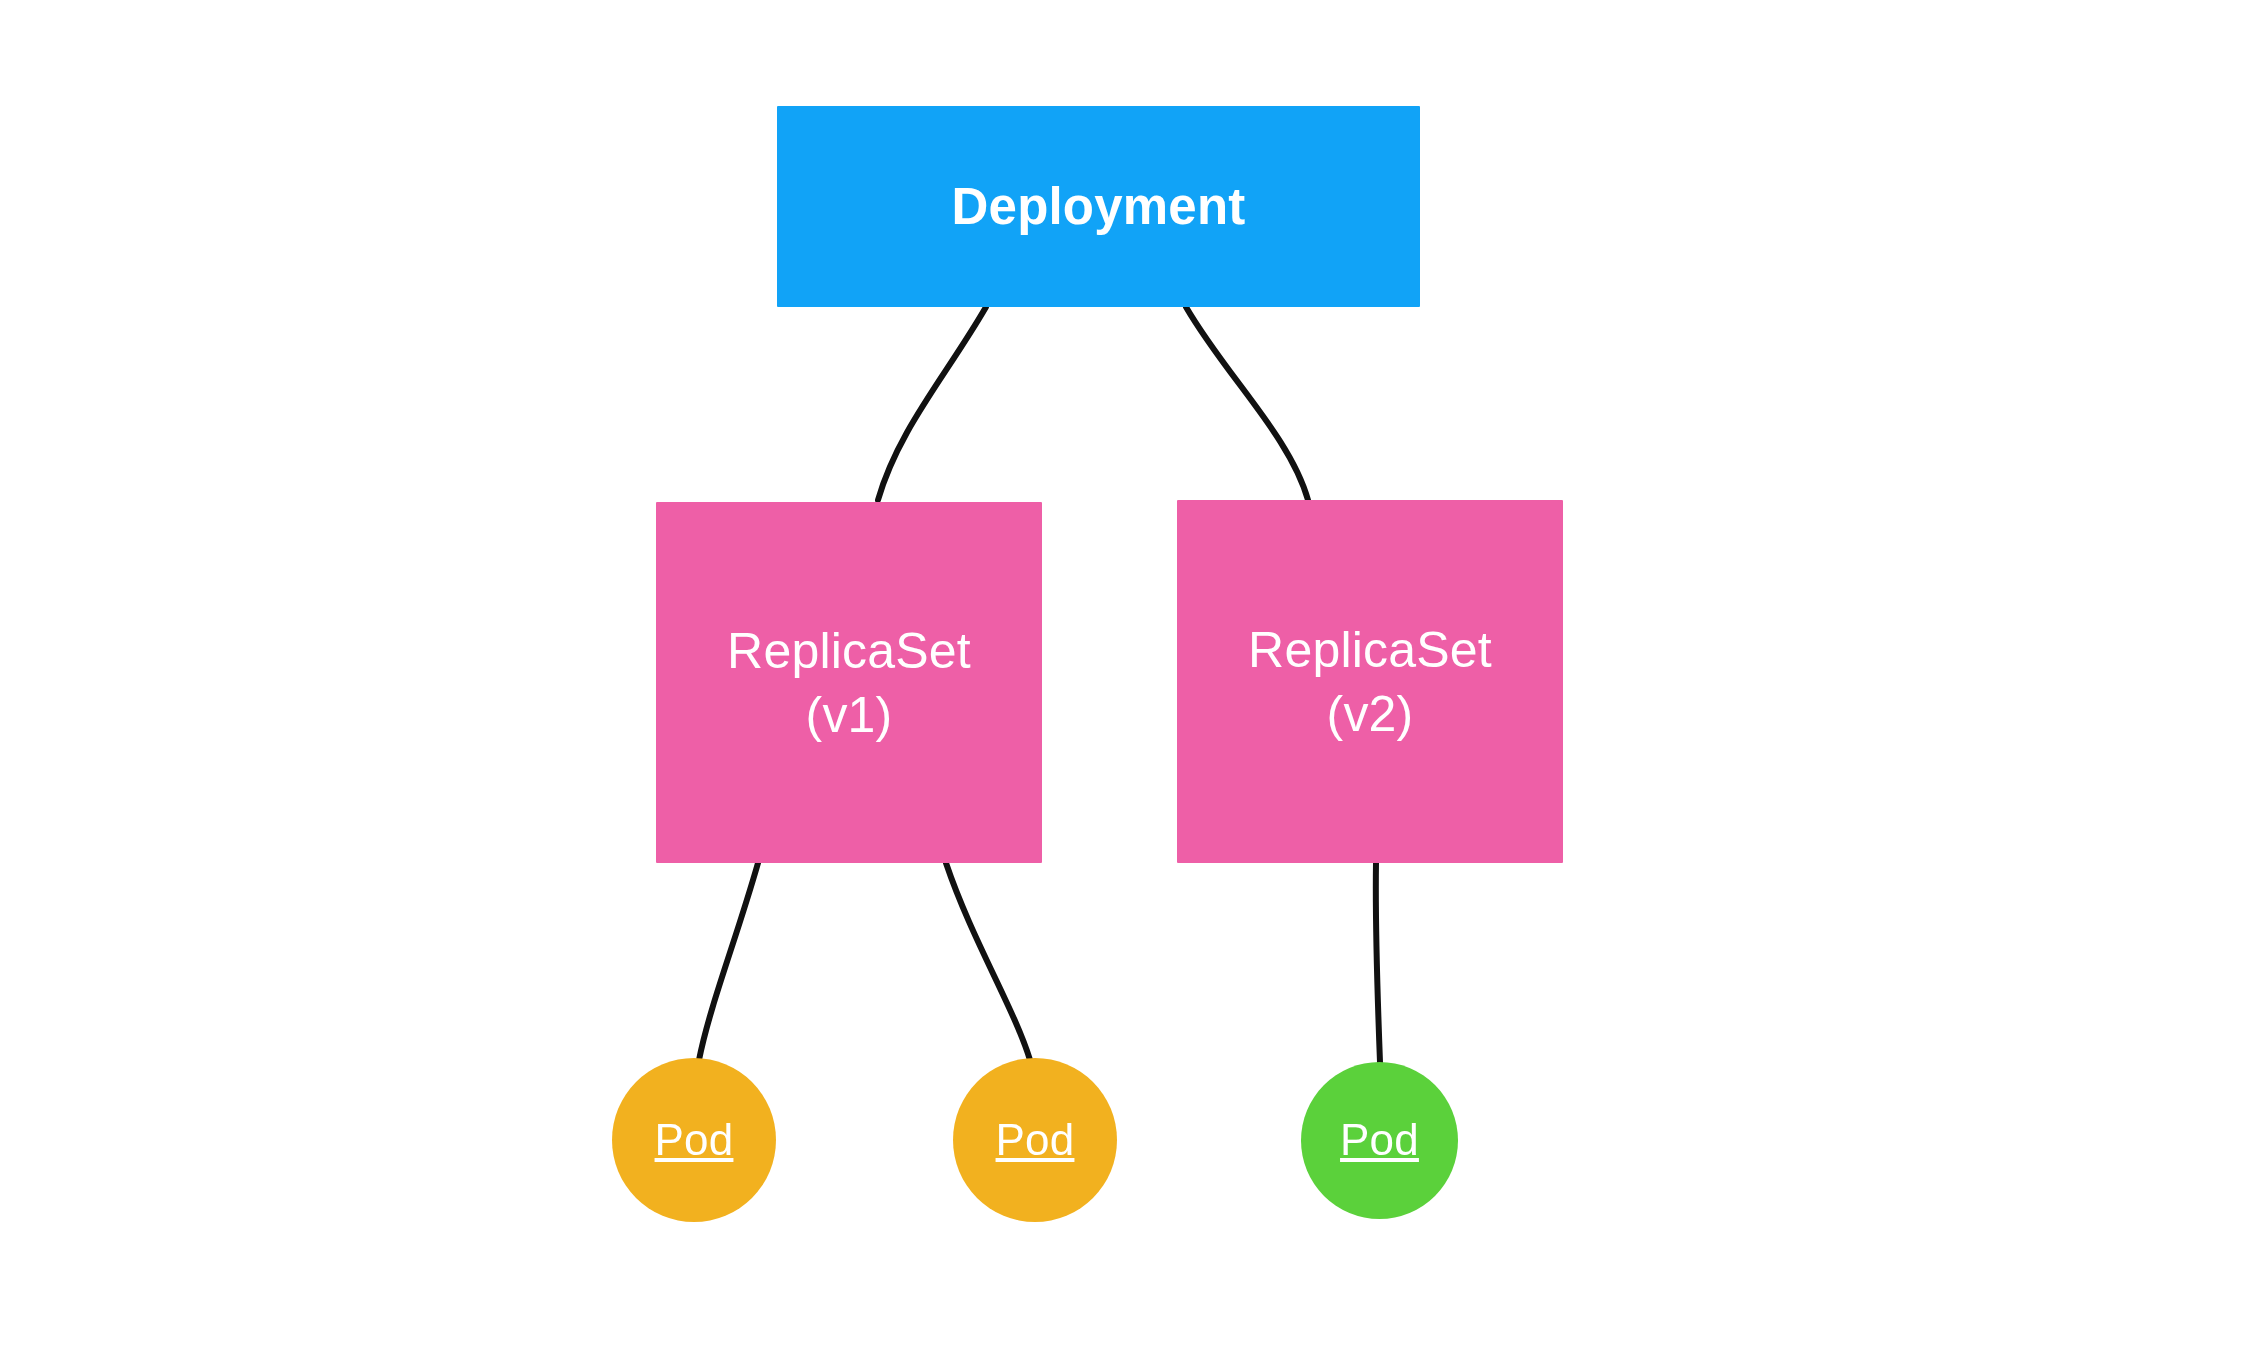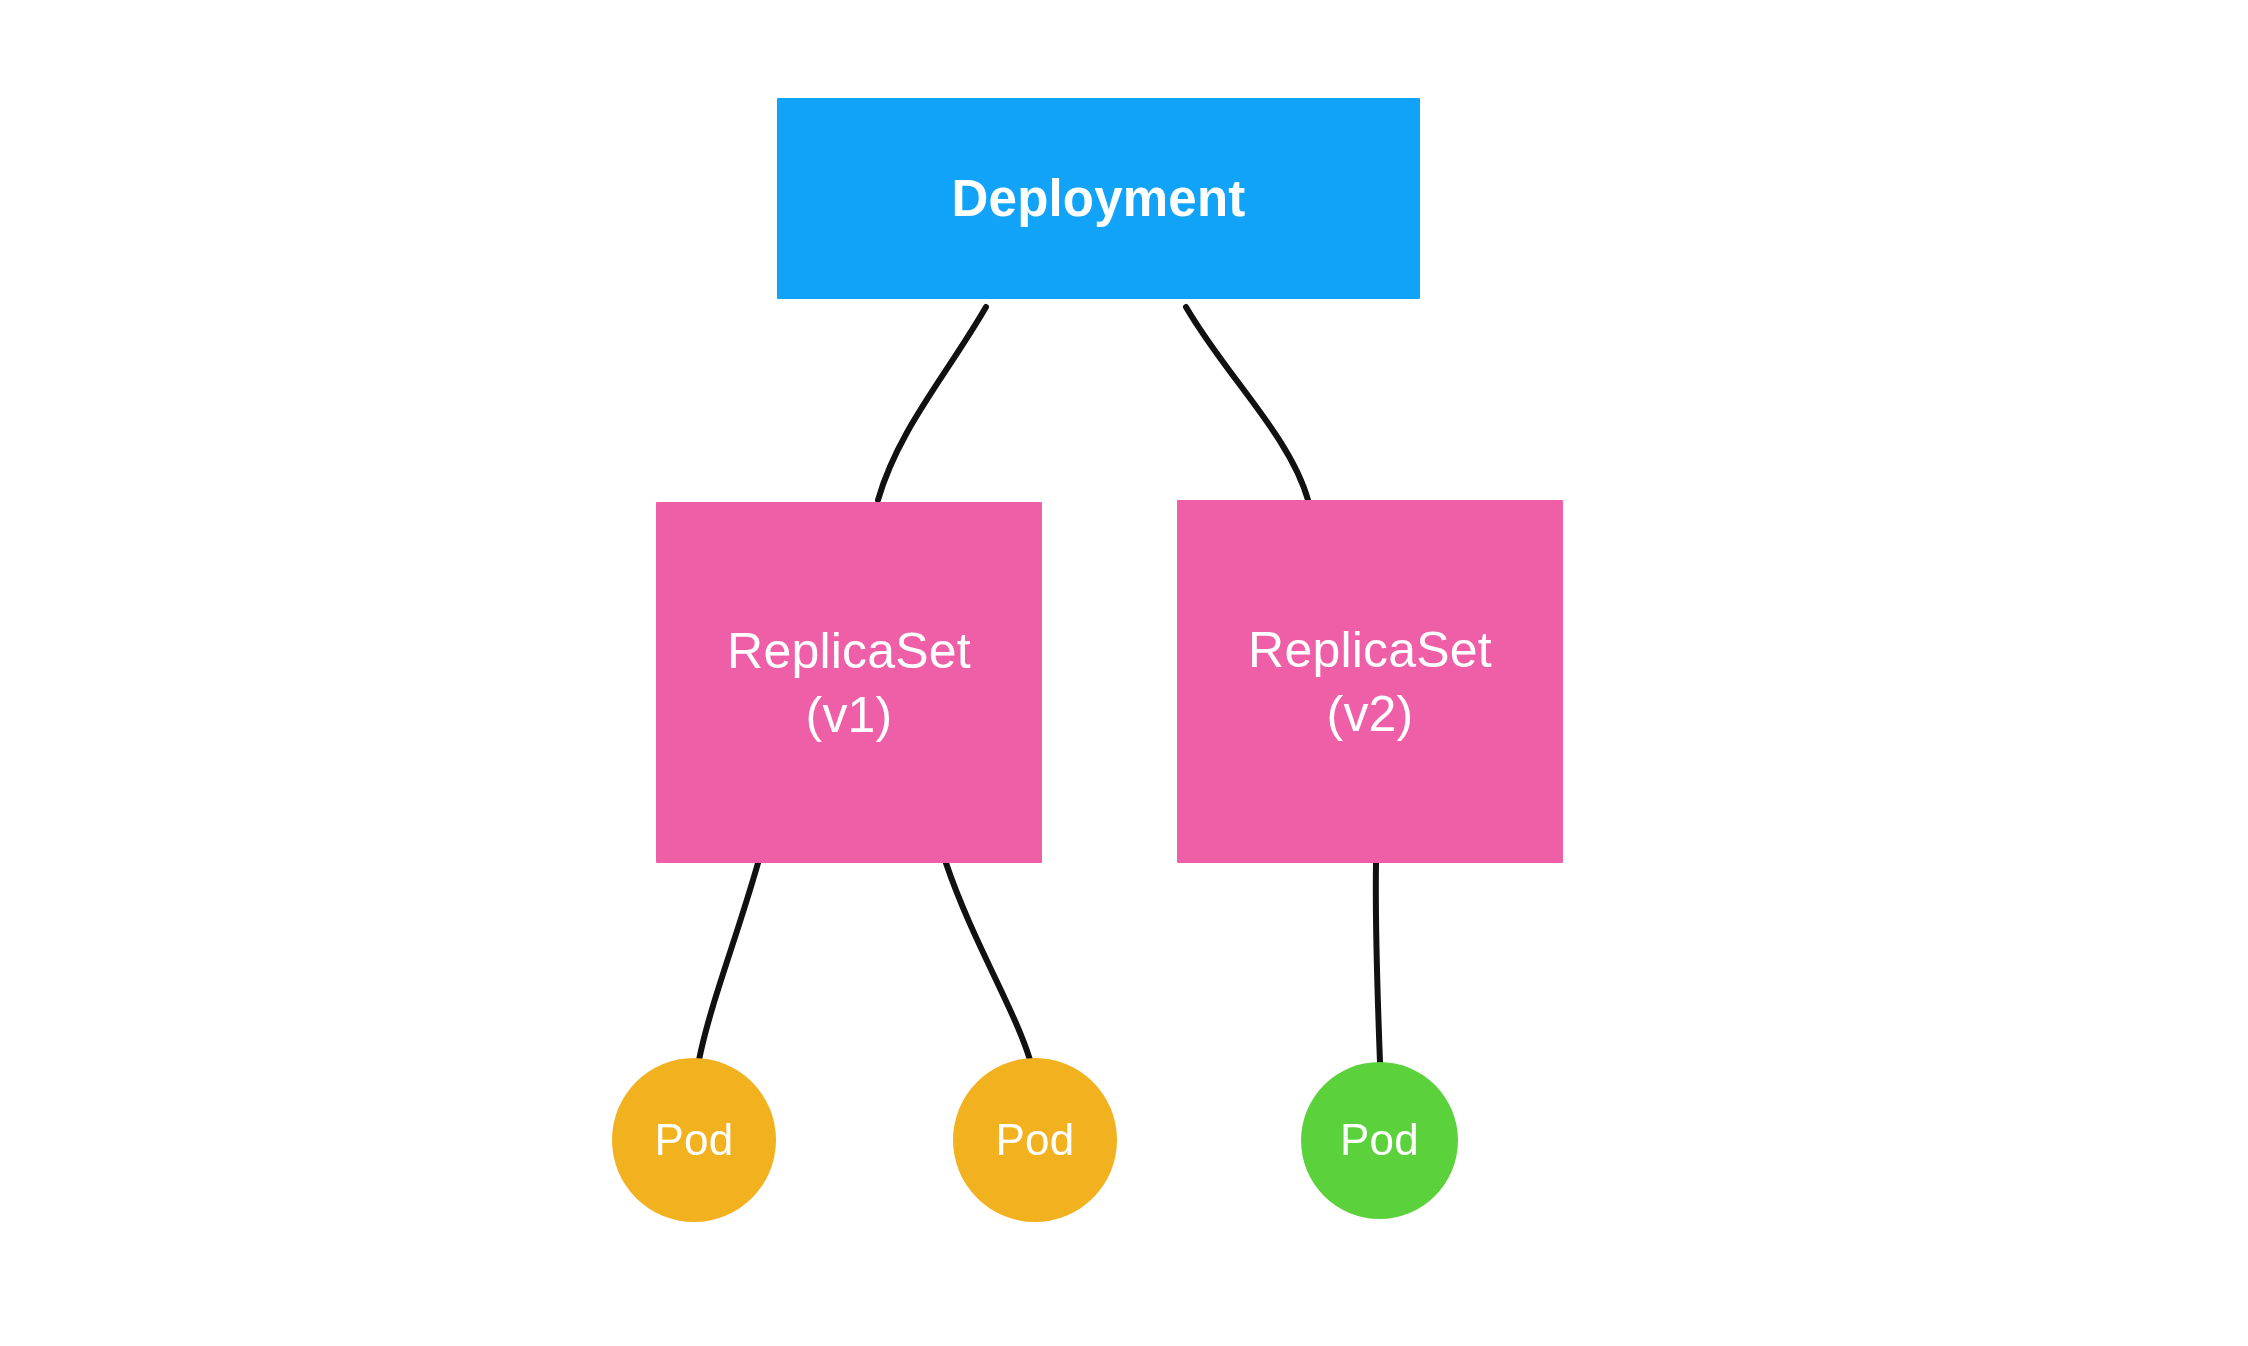--- a/index.html
+++ b/index.html
@@ -36,30 +36,31 @@
     color: #ffffff;
     line-height: 1.28;
     letter-spacing: 0.2px;
     box-sizing: border-box;
   }
   .node-rect {
     border-radius: 1px;
   }
   .node-circle {
     border-radius: 50%;
+    text-decoration: underline;
   }
   .node-label {
     display: block;
     white-space: pre-line;
   }
 
   
   #node-deployment {
     left: 777px;
-    top: 98px;
+    top: 106px;
     width: 643px;
     height: 201px;
     background: #11a3f7;
     font-size: 51px;
     font-weight: 700;
   }
 
   
   #node-replicaset-v1 {
     left: 656px;

